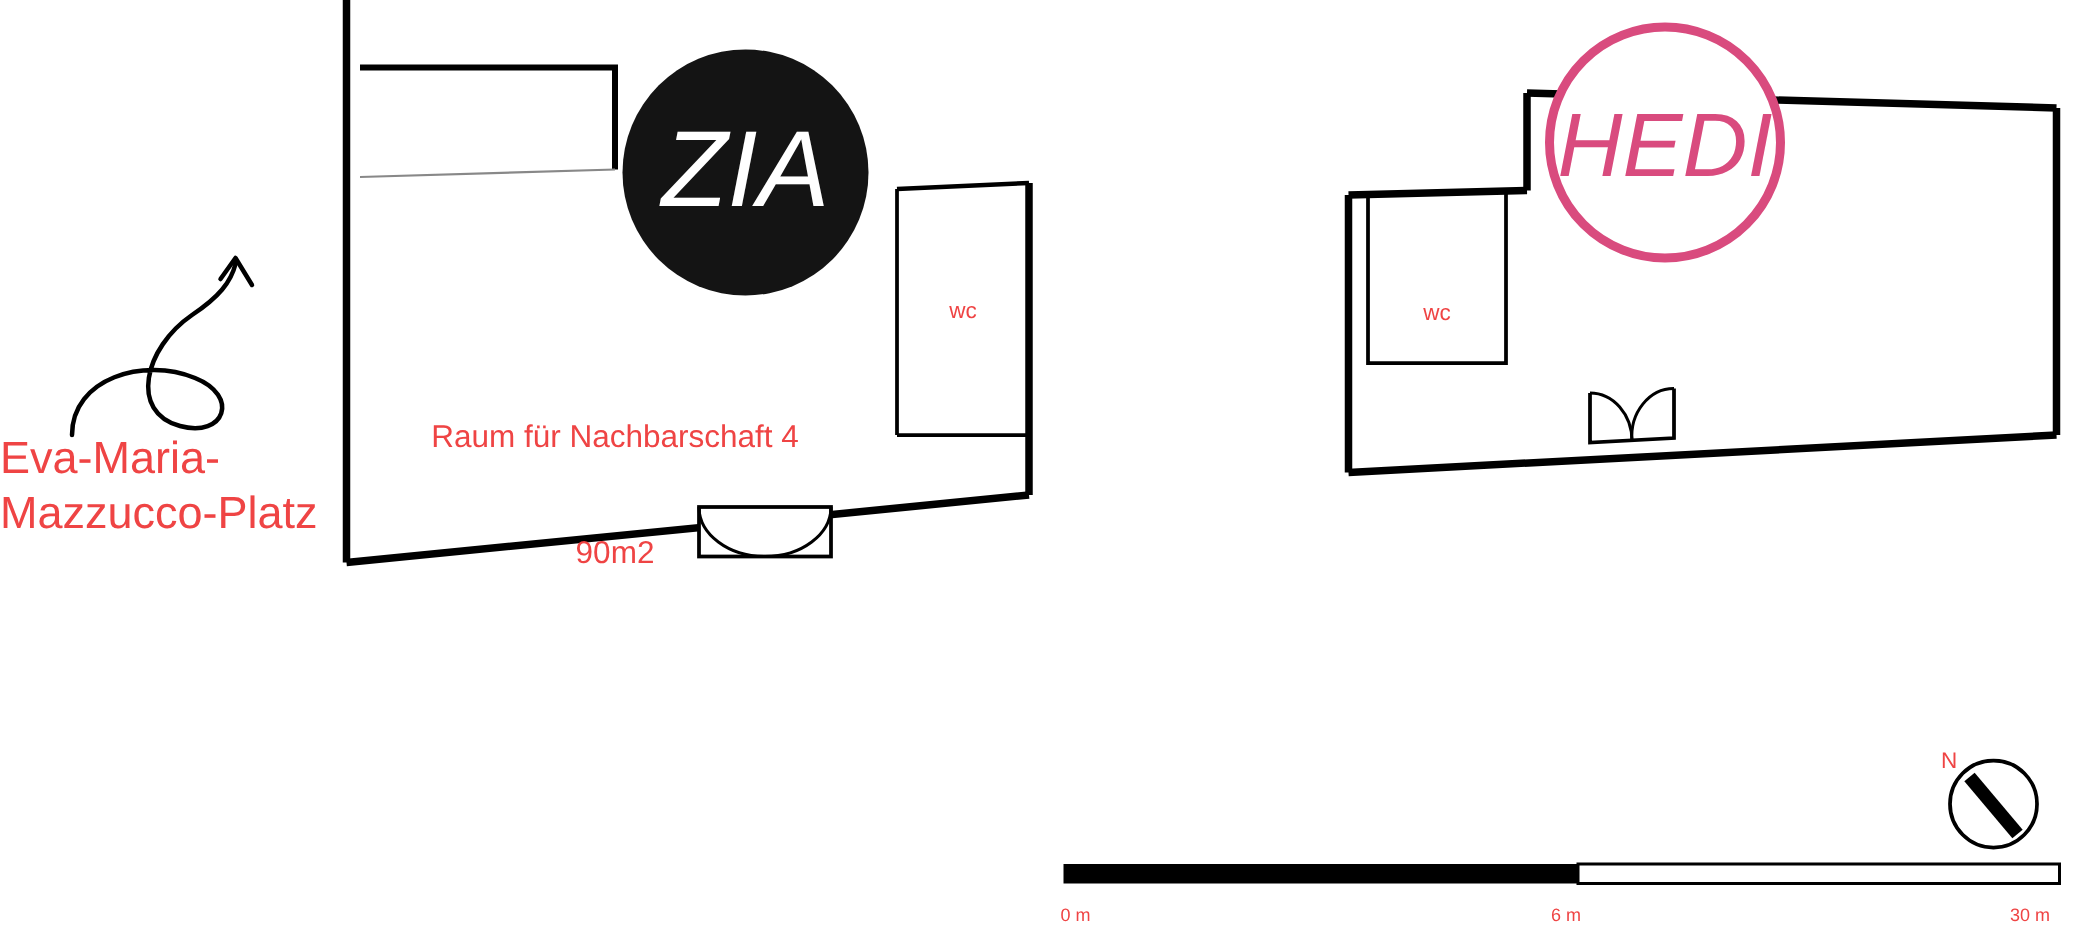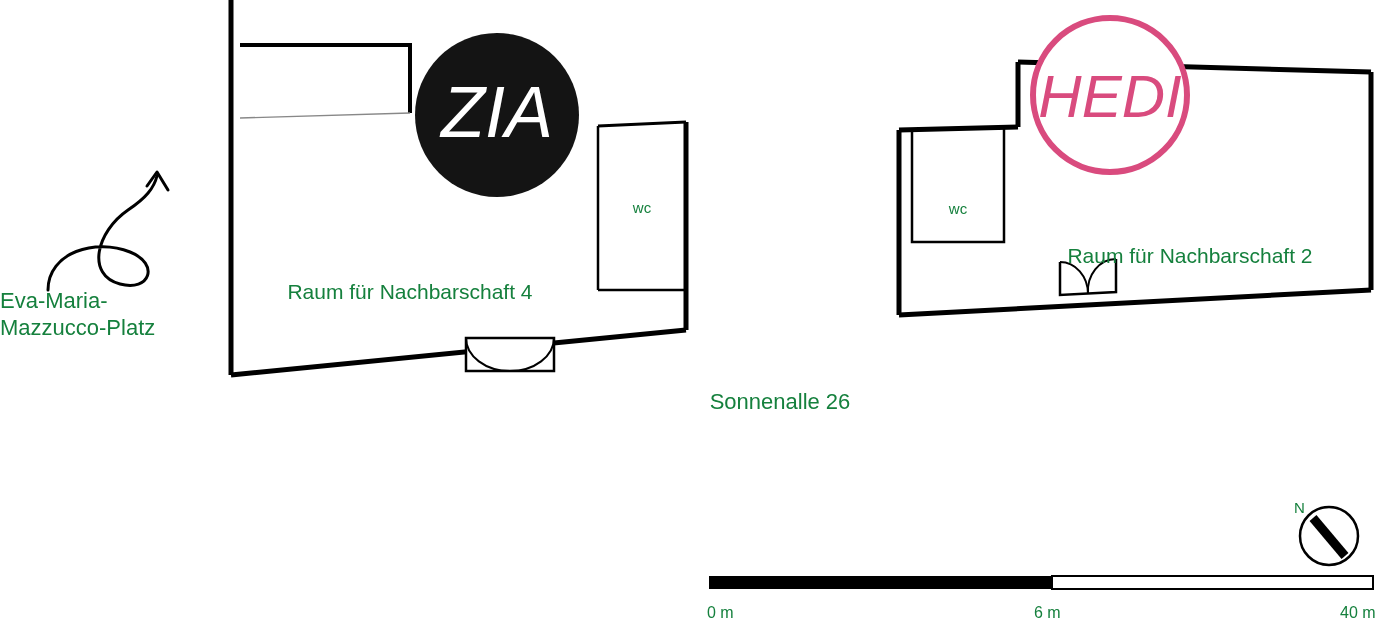--- a/index.html
+++ b/index.html
@@ -24,40 +24,40 @@
   svg.plan {
     position: absolute;
     left: 0; top: 0;
     width: 1384px;
     height: 627px;
   }
   .lbl {
     position: absolute;
     white-space: pre;
     line-height: 1.22;
-    color: #15803d;
+    color: #ef4444;
   }
   .lbl-room {
     font-size: 21px;
     text-align: center;
   }
   .lbl-wc {
     font-size: 15px;
     text-align: center;
   }
   .lbl-street {
     font-size: 22px;
     text-align: center;
   }
   .lbl-platz {
-    font-size: 22px;
+    font-size: 30px;
     text-align: left;
   }
   .lbl-scale {
-    font-size: 16px;
+    font-size: 12px;
   }
   .lbl-north {
     font-size: 15px;
   }
   .badge-text {
     font-family: "Liberation Sans", sans-serif;
   }
 </style>
 </head>
 <body>
@@ -127,33 +127,32 @@
     </g>
 
     <g>
       <circle cx="1329" cy="536" r="29" fill="#ffffff" stroke="#000" stroke-width="2.5"></circle>
       <path d="M1313,518 L1345,556" fill="none" stroke="#000" stroke-width="9" stroke-linecap="butt"></path>
     </g>
   </svg>
 
   <div class="lbl lbl-room" style="left:250px; top:228px; width:320px;">
     <div>Raum für Nachbarschaft 4</div>
+    <div>90m2</div>
   </div>
 
   <div class="lbl lbl-wc" style="left:602px; top:199px; width:80px;">wc</div>
 
   <div class="lbl lbl-room" style="left:1030px; top:192px; width:320px;">
-    <div>Raum für Nachbarschaft 2</div>
   </div>
 
   <div class="lbl lbl-wc" style="left:918px; top:200px; width:80px;">wc</div>
 
-  <div class="lbl lbl-street" style="left:610px; top:389px; width:340px;">Sonnenalle 26</div>
 
   <div class="lbl lbl-platz" style="left:0px; top:288px; width:230px;">Eva-Maria-<br>Mazzucco-Platz</div>
 
   <div class="lbl lbl-scale" style="left:707px; top:603px;">0 m</div>
   <div class="lbl lbl-scale" style="left:1034px; top:603px;">6 m</div>
-  <div class="lbl lbl-scale" style="left:1340px; top:603px;">40 m</div>
+  <div class="lbl lbl-scale" style="left:1340px; top:603px;">30 m</div>
 
   <div class="lbl lbl-north" style="left:1294px; top:499px;">N</div>
 
 </div>
 
 </body></html>

